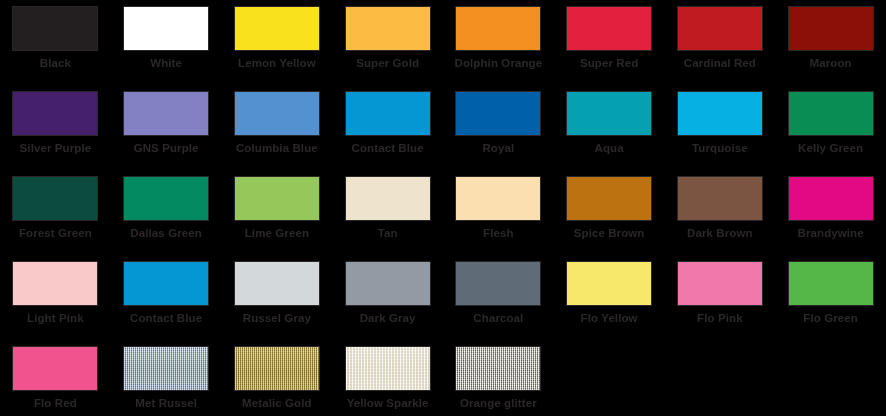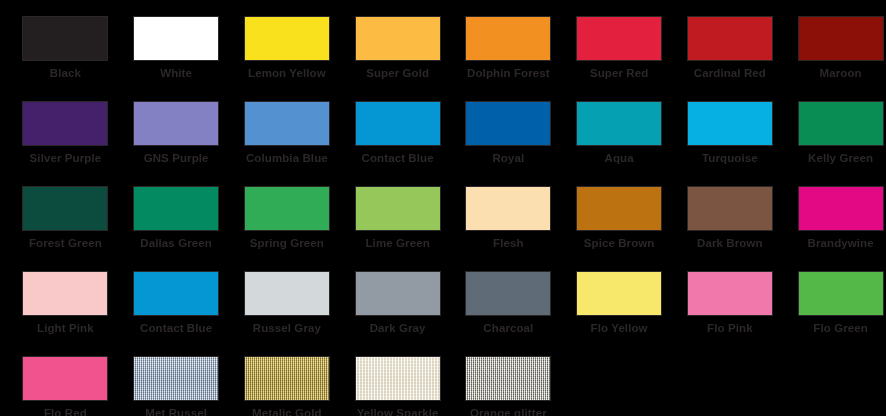--- a/index.html
+++ b/index.html
@@ -26,21 +26,21 @@
   .swatch-grid {
     position: absolute;
     top: 0;
     left: 0;
     width: 886px;
     height: 380px;
     display: grid;
     grid-template-columns: repeat(8, 110.75px);
     grid-template-rows: repeat(5, 85px);
     box-sizing: border-box;
-    padding: 10px;
+    padding: 0;
   }
 
   .swatch-cell {
     position: relative;
     box-sizing: border-box;
     padding: 6px 3px 0 3px;
     display: flex;
     flex-direction: column;
     align-items: center;
   }
@@ -113,21 +113,21 @@
       <div class="swatch-cell">
         <div class="swatch-chip" style="background: rgb(249, 225, 30);"></div>
         <div class="swatch-label">Lemon Yellow</div>
       </div>
       <div class="swatch-cell">
         <div class="swatch-chip" style="background: rgb(252, 188, 67);"></div>
         <div class="swatch-label">Super Gold</div>
       </div>
       <div class="swatch-cell">
         <div class="swatch-chip" style="background: rgb(242, 145, 33);"></div>
-        <div class="swatch-label">Dolphin Forest</div>
+        <div class="swatch-label">Dolphin Orange</div>
       </div>
       <div class="swatch-cell">
         <div class="swatch-chip" style="background: rgb(228, 32, 63);"></div>
         <div class="swatch-label">Super Red</div>
       </div>
       <div class="swatch-cell">
         <div class="swatch-chip" style="background: rgb(191, 27, 32);"></div>
         <div class="swatch-label">Cardinal Red</div>
       </div>
       <div class="swatch-cell">
@@ -168,28 +168,28 @@
       </div>
       <div class="swatch-cell">
         <div class="swatch-chip" style="background: rgb(11, 76, 62);"></div>
         <div class="swatch-label">Forest Green</div>
       </div>
       <div class="swatch-cell">
         <div class="swatch-chip" style="background: rgb(4, 138, 96);"></div>
         <div class="swatch-label">Dallas Green</div>
       </div>
       <div class="swatch-cell">
-        <div class="swatch-chip" style="background: rgb(47, 172, 85);"></div>
-        <div class="swatch-label">Spring Green</div>
-      </div>
-      <div class="swatch-cell">
         <div class="swatch-chip" style="background: rgb(149, 199, 91);"></div>
         <div class="swatch-label">Lime Green</div>
       </div>
       <div class="swatch-cell">
+        <div class="swatch-chip" style="background: rgb(238, 228, 205);"></div>
+        <div class="swatch-label">Tan</div>
+      </div>
+      <div class="swatch-cell">
         <div class="swatch-chip" style="background: rgb(252, 223, 176);"></div>
         <div class="swatch-label">Flesh</div>
       </div>
       <div class="swatch-cell">
         <div class="swatch-chip" style="background: rgb(189, 114, 17);"></div>
         <div class="swatch-label">Spice Brown</div>
       </div>
       <div class="swatch-cell">
         <div class="swatch-chip" style="background: rgb(123, 85, 65);"></div>
         <div class="swatch-label">Dark Brown</div>

